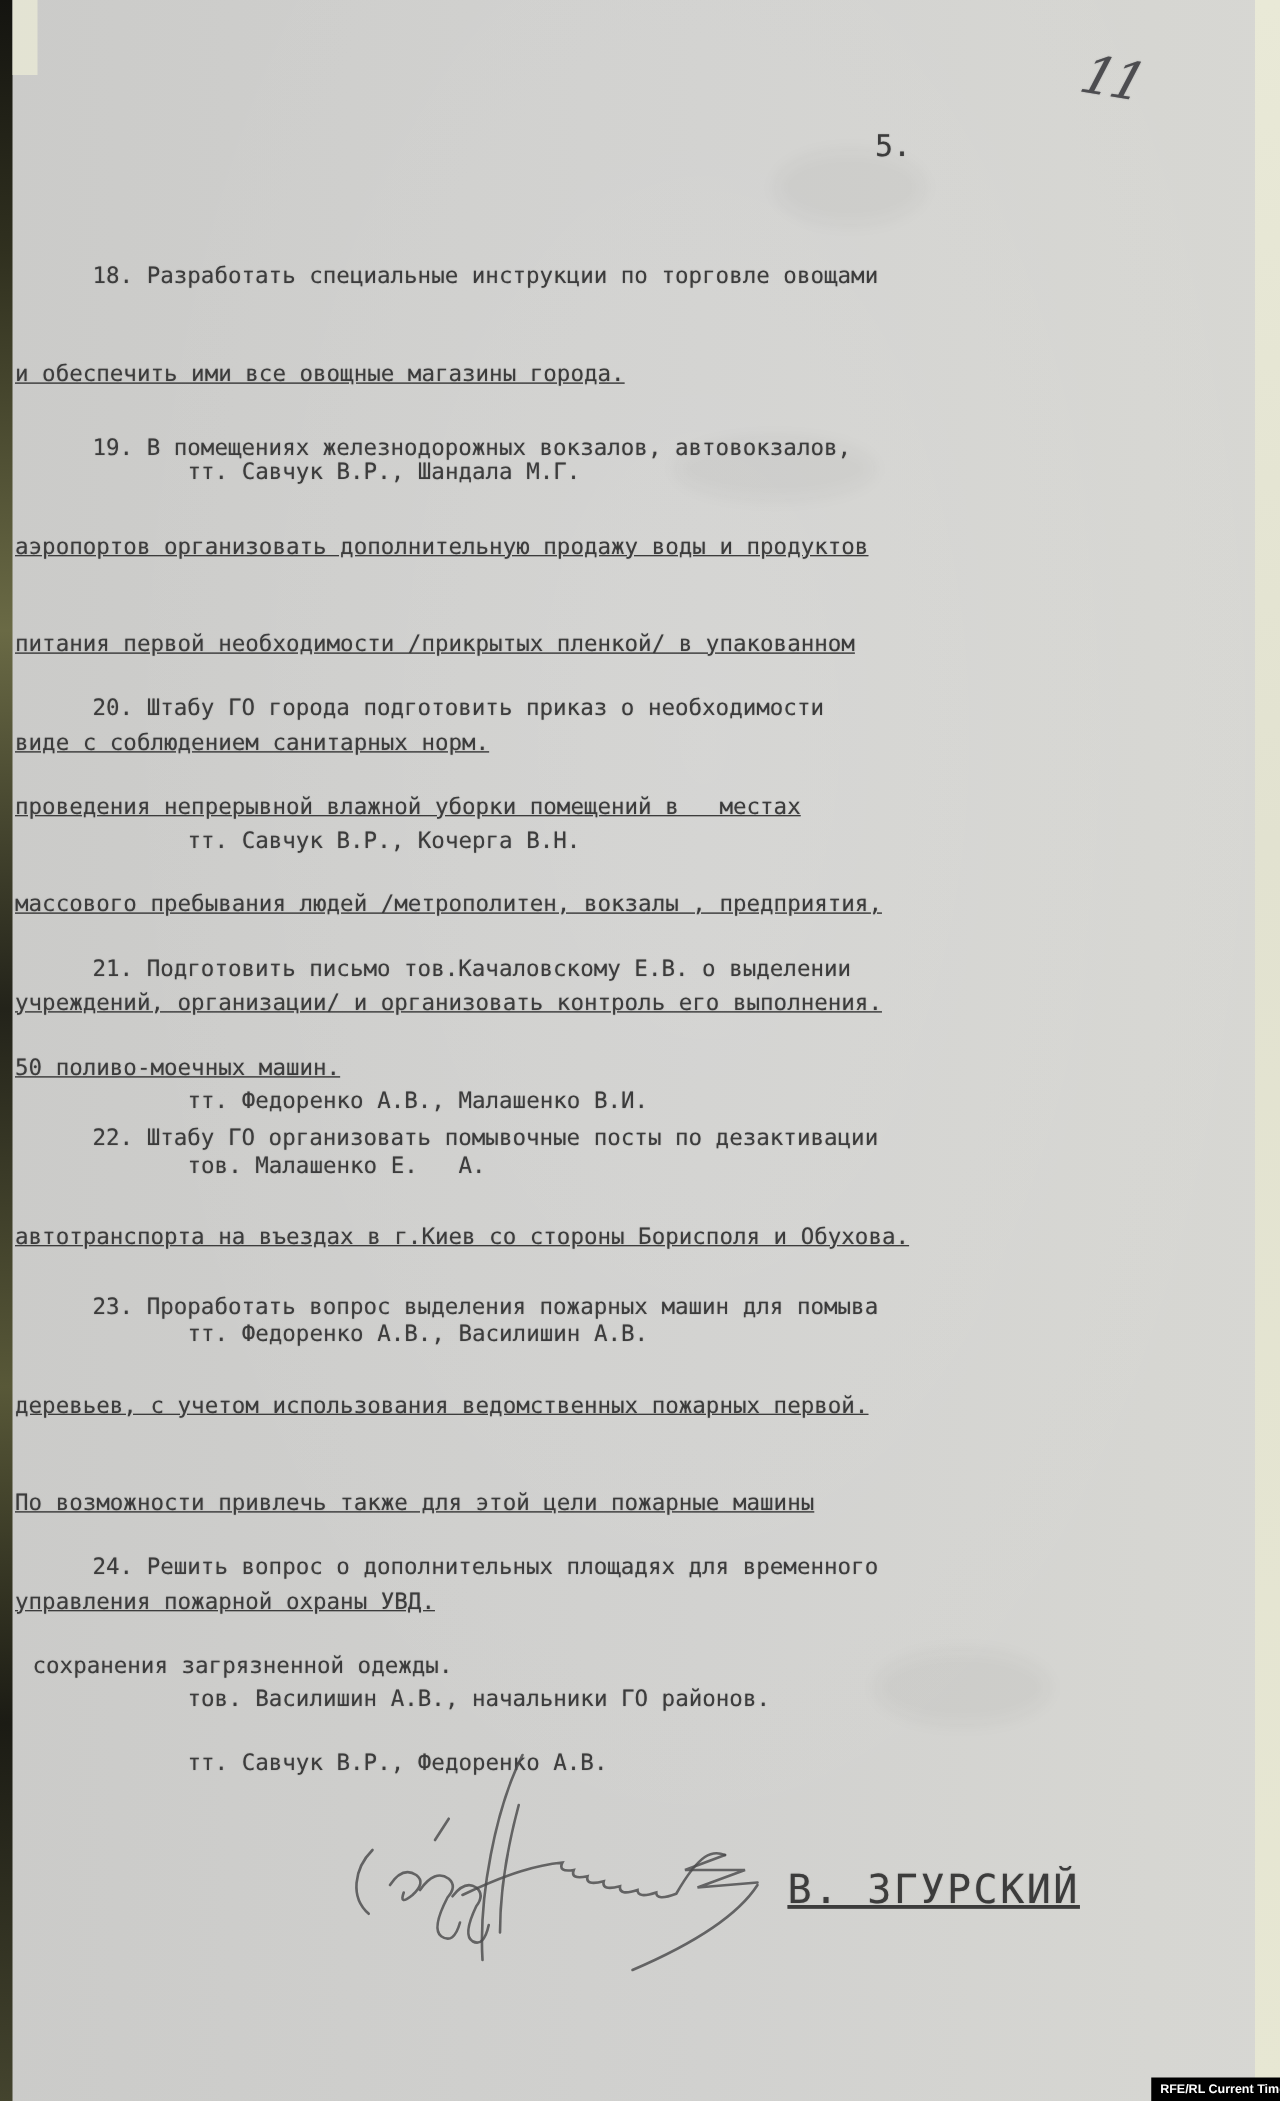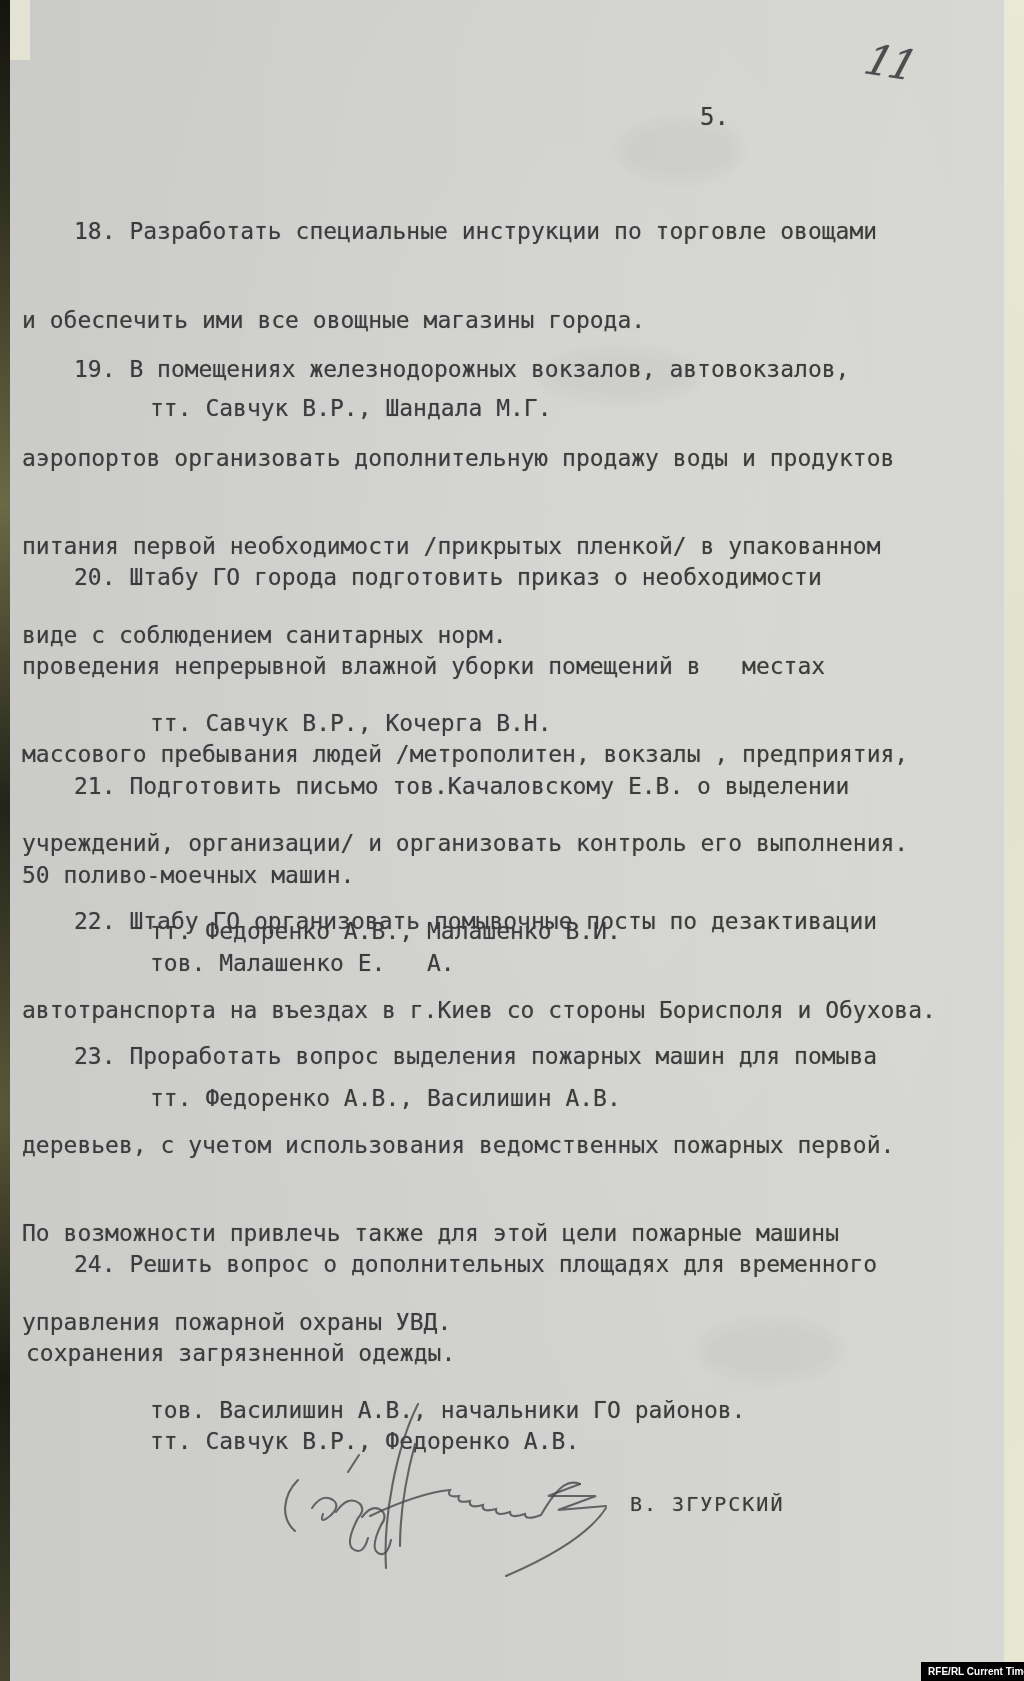--- a/index.html
+++ b/index.html
@@ -22,38 +22,38 @@
   .edge-left-sliver{
     position:absolute;left:10px;top:0;width:20px;height:60px;
     background:#e7e7d5;opacity:.85;
   }
   .edge-right{
     position:absolute;right:0;top:0;width:20px;height:1681px;
     background:linear-gradient(180deg,#e9e9d7 0%,#e2e2d0 40%,#e7e7d3 100%);
   }
   .blotch{position:absolute;border-radius:50%;background:rgba(40,40,40,0.035);filter:blur(6px);}
   
-  .typed{white-space:pre;font-size:23px;letter-spacing:0;
+  .typed{white-space:pre;font-size:18px;letter-spacing:0;
          text-shadow:0 0 1px rgba(55,55,55,0.45);}
   .para{position:absolute;left:10px;width:1005px;}
   .para .line{line-height:36.5px;height:36.5px;}
   .line.first{padding-left:64px;}
-  .line.body{padding-left:12px;}
+  .line.body{padding-left:2px;text-decoration:underline;}
   .line.body2{padding-left:16px;}
   .line.assignee{padding-left:140px;}
   #page-number{position:absolute;left:700px;top:103px;font-size:24px;}
   #handwritten-number{
     position:absolute;left:866px;top:38px;
     font-family:"DejaVu Serif","Liberation Serif",serif;
     font-style:italic;font-size:42px;color:#4d4d50;
     transform:rotate(9deg) skewX(-8deg);letter-spacing:-3px;
     text-shadow:0 0 1px rgba(70,70,75,.5);
   }
   #signature-block{position:absolute;left:258px;top:1396px;width:420px;height:185px;}
-  #typed-name{position:absolute;left:630px;top:1492px;font-size:20px;letter-spacing:2px;}
+  #typed-name{position:absolute;left:630px;top:1492px;font-size:32px;letter-spacing:2px;text-decoration:underline;}
   #watermark{
     position:absolute;left:921px;top:1662px;width:115px;height:19px;
     background:#000;color:#fff;
     font-family:"Liberation Sans","DejaVu Sans",sans-serif;
     font-size:10px;font-weight:bold;
     display:flex;align-items:center;justify-content:center;
     white-space:nowrap;
   }
   svg path{fill:none;stroke:#4a4a4c;stroke-width:2.1;stroke-linecap:round;opacity:.82;}
 </style>

